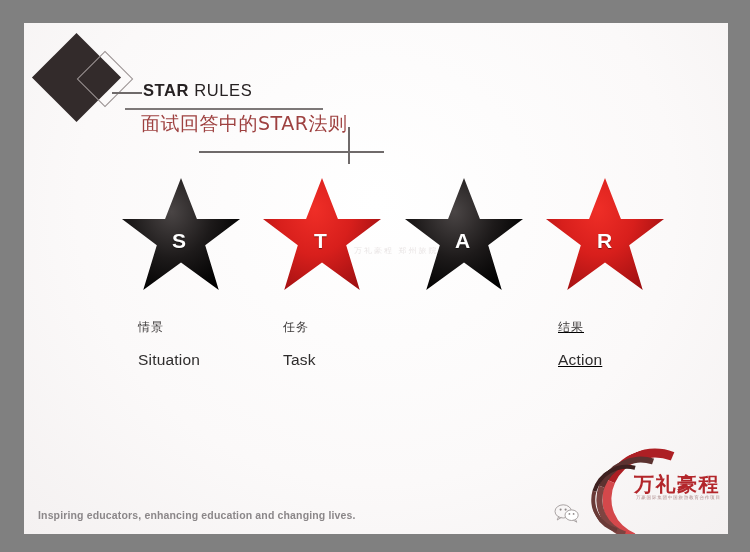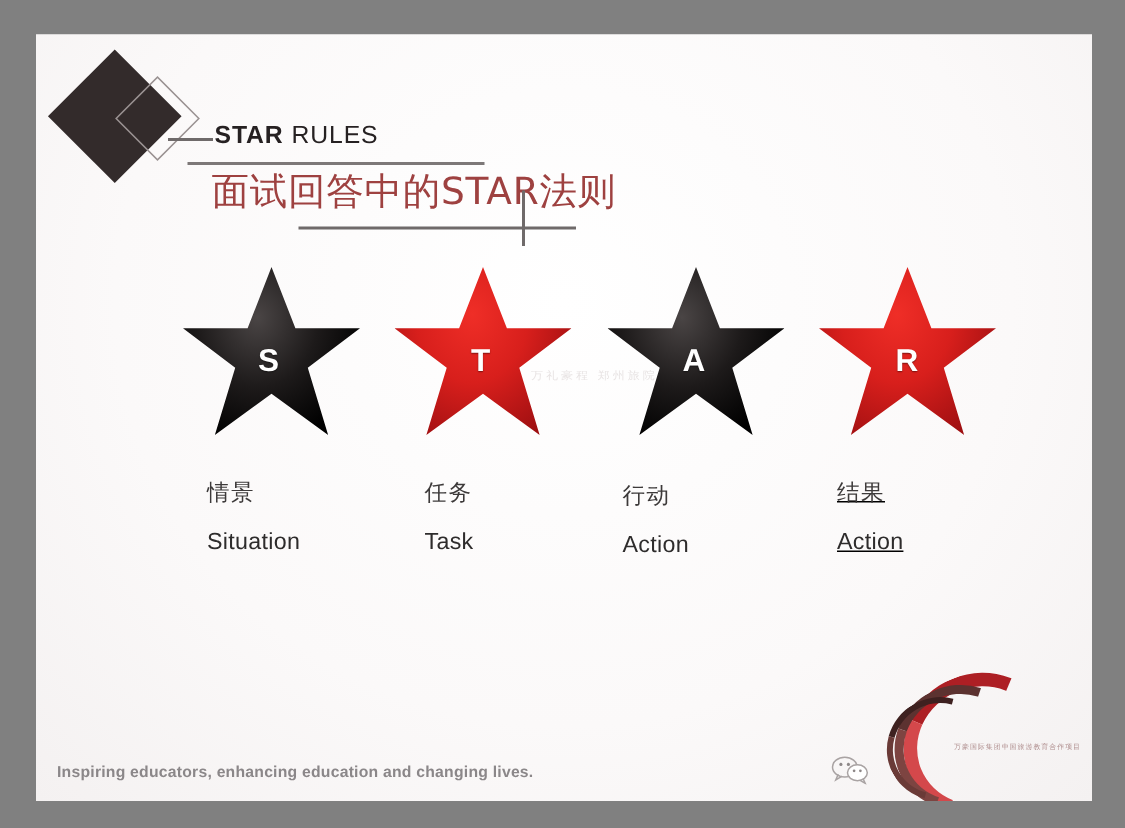--- a/index.html
+++ b/index.html
@@ -36,21 +36,21 @@
   }
   .hdr-en b{font-weight:bold;}
   .hdr-en span.reg{font-weight:400;}
 
   .rule-top{
     position:absolute;left:101px;top:85px;width:198px;height:1.6px;background:#7d7878;
   }
 
   .hdr-cn{
     position:absolute;left:117px;top:88px;
-    font-size:25px;color:#9e4140;letter-spacing:.5px;white-space:nowrap;
+    font-size:19px;color:#9e4140;letter-spacing:.5px;white-space:nowrap;
     font-family:"DejaVu Sans","Liberation Sans",sans-serif;
   }
   .rule-bot{
     position:absolute;left:175px;top:128px;width:185px;height:1.5px;background:#6f6a6a;
   }
   .tick-v{
     position:absolute;left:324px;top:104px;width:1.5px;height:37px;background:#6f6a6a;
   }
 
   
@@ -65,21 +65,21 @@
     background:radial-gradient(ellipse at 44% 28%, #ef2e27 0%, #d81f1c 40%, #9e0f11 82%);
   }
   .star-letter{
     position:absolute;color:#ffffff;font-weight:bold;font-size:21px;
     font-family:"Liberation Sans","DejaVu Sans",sans-serif;
     text-shadow:0 1px 1px rgba(0,0,0,.45);
   }
 
   .lbl{position:absolute;white-space:nowrap;}
   .lbl .cn{
-    font-size:15px;color:#3d3a3a;letter-spacing:1px;
+    font-size:12px;color:#3d3a3a;letter-spacing:1px;
     font-family:"DejaVu Sans","Liberation Sans",sans-serif;
   }
   .lbl .en{
     font-size:15.5px;color:#2e2c2c;letter-spacing:.2px;margin-top:15px;
   }
 
   
   .watermark{
     position:absolute;left:330px;top:222px;
     font-size:8px;color:rgba(150,130,130,.22);letter-spacing:2px;white-space:nowrap;
@@ -171,38 +171,35 @@
     <div class="lbl" style="left:114px;top:296px;">
       <div class="cn">情景</div>
       <div class="en">Situation</div>
     </div>
 
     <div class="lbl" style="left:259px;top:296px;">
       <div class="cn">任务</div>
       <div class="en">Task</div>
     </div>
 
-    <div class="lbl" style="left:391px;top:298px;">
-      <div class="cn">行动</div>
-      <div class="en">Action</div>
-    </div>
 
     <div class="lbl" style="left:534px;top:296px;text-decoration:underline;">
       <div class="cn">结果</div>
       <div class="en">Action</div>
     </div>
 
     <div class="tagline">Inspiring educators, enhancing education and changing lives.</div>
 
     <div class="logo">
       <div class="logo-arcs">
         <div class="arc arc1"></div>
         <div class="arc arc2"></div>
         <div class="arc arc3"></div>
       </div>
+      <div class="logo-cn">万礼豪程</div>
       <div class="logo-sub">万豪国际集团中国旅游教育合作项目</div>
 
       <svg class="wechat-icon" viewBox="0 0 26 20">
         <ellipse cx="9.2" cy="8.4" rx="8.2" ry="6.6" fill="none" stroke="#a9a3a3" stroke-width="1"></ellipse>
         <path d="M4.8 13.2 L3.2 17 L7.4 14.4" fill="none" stroke="#a9a3a3" stroke-width="1"></path>
         <circle cx="6.6" cy="6.6" r="1.05" fill="#8d8787"></circle>
         <circle cx="11.6" cy="6.6" r="1.05" fill="#8d8787"></circle>
         <ellipse cx="17.6" cy="12.2" rx="6.6" ry="5.3" fill="#ffffff" stroke="#a9a3a3" stroke-width="1"></ellipse>
         <path d="M21.4 16.2 L22.8 19.2 L19.4 17.2" fill="none" stroke="#a9a3a3" stroke-width="1"></path>
         <circle cx="15.4" cy="10.9" r=".9" fill="#8d8787"></circle>

